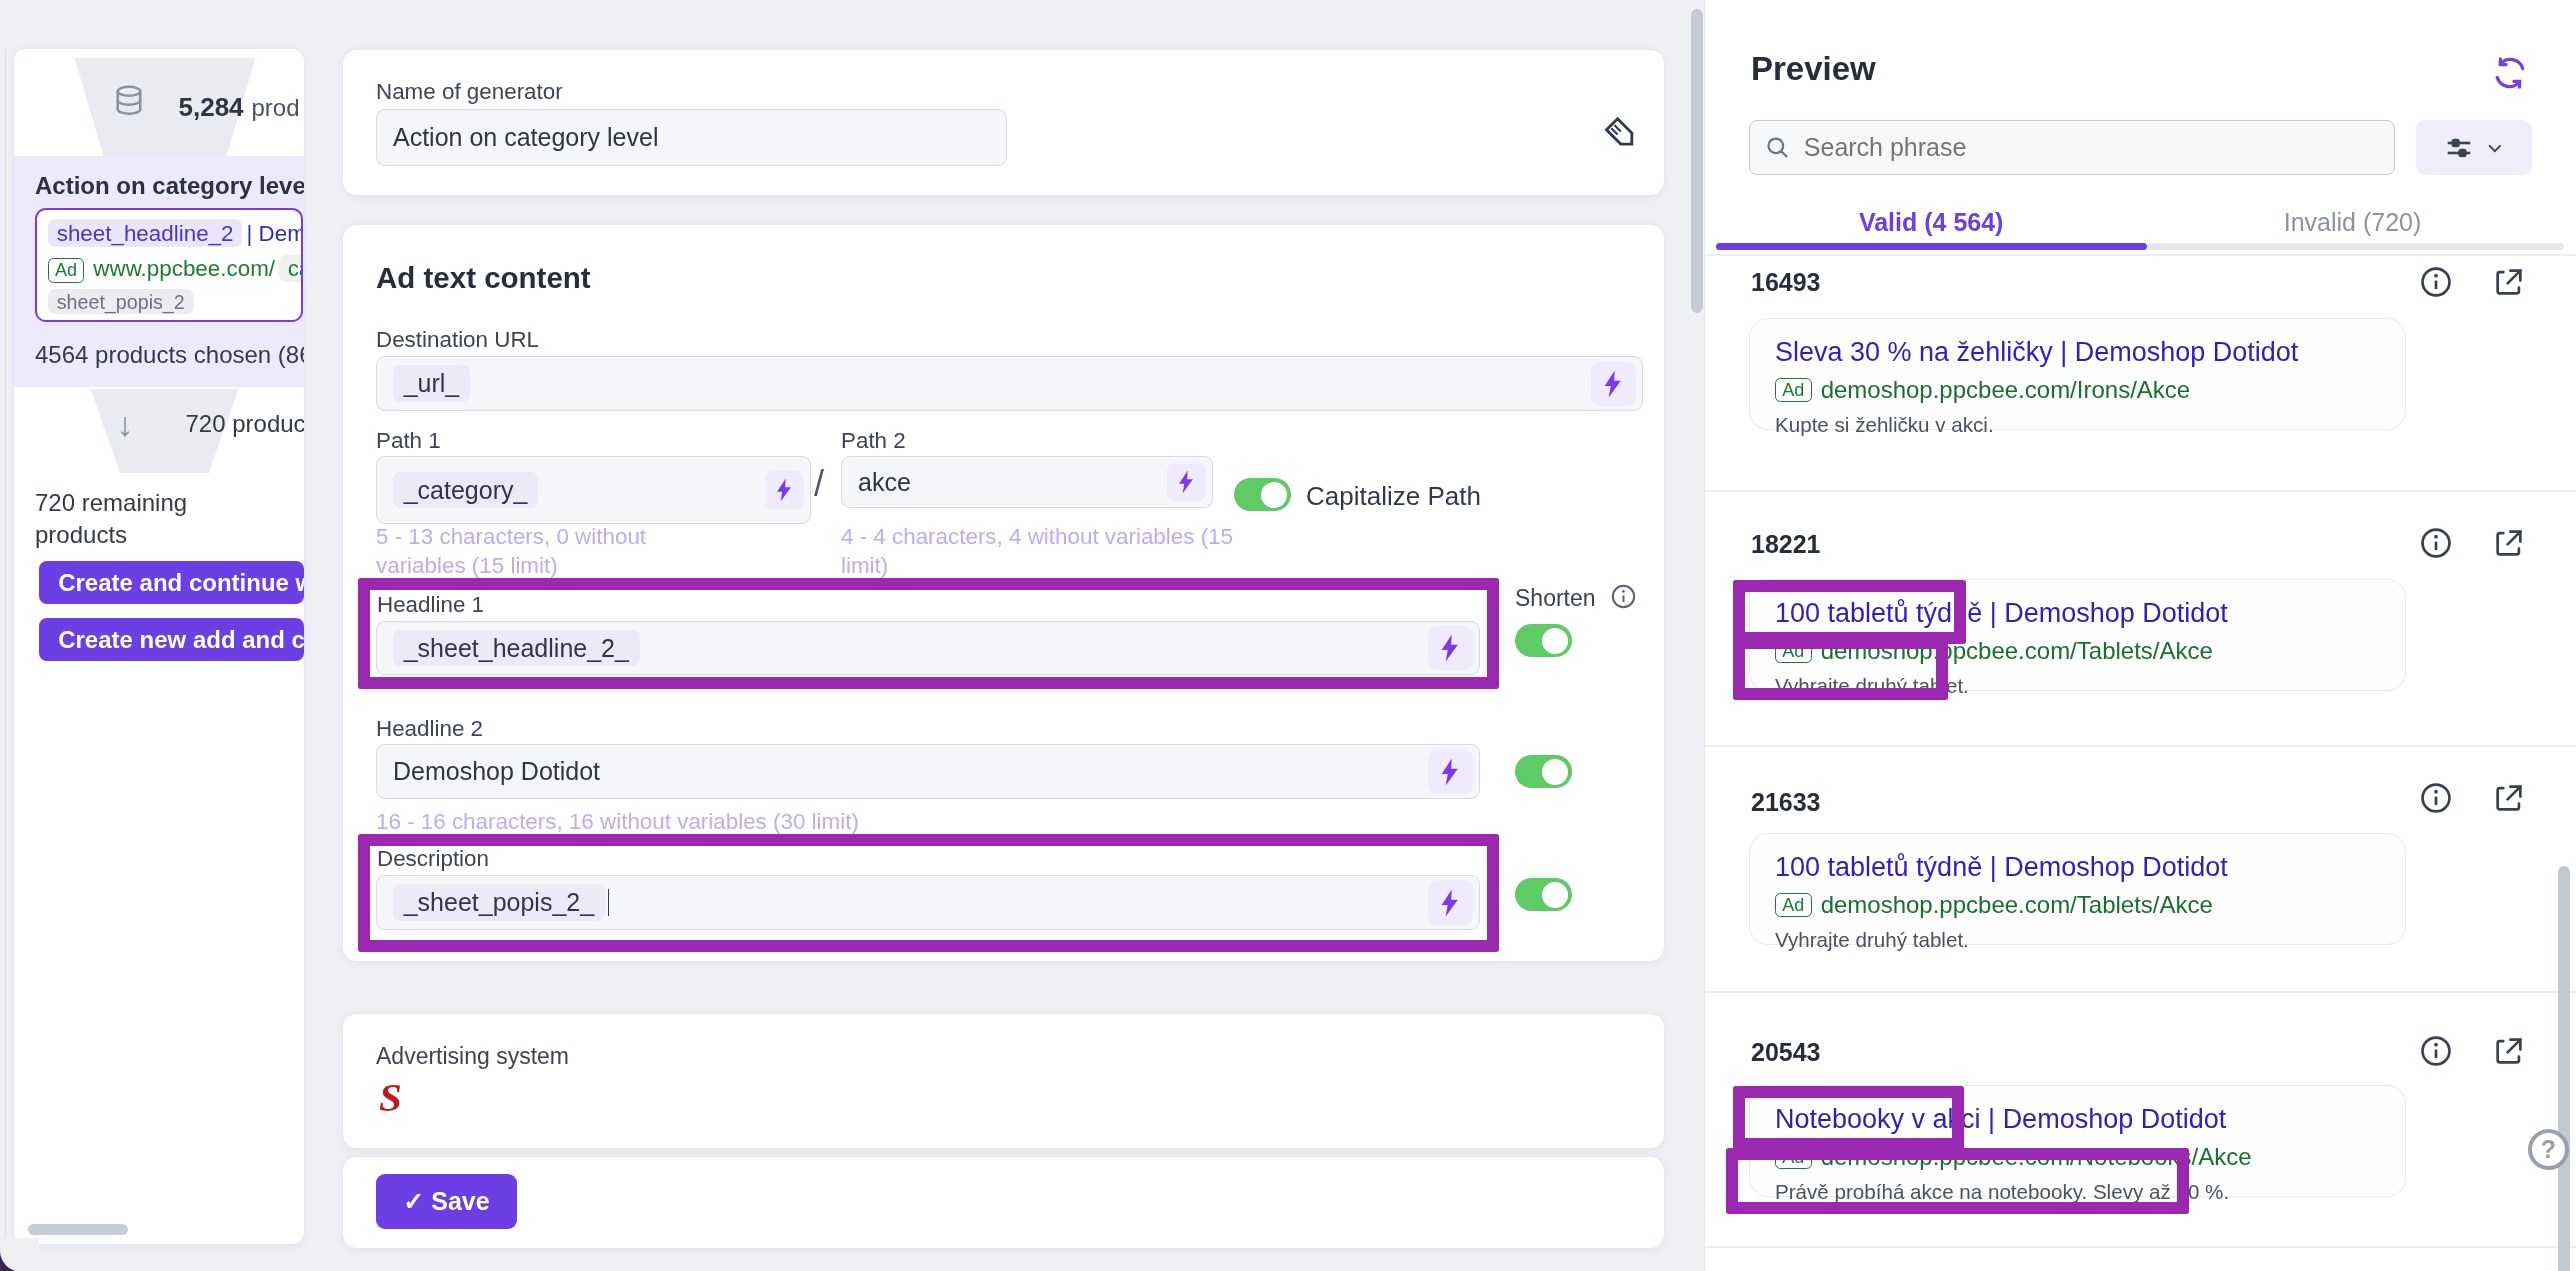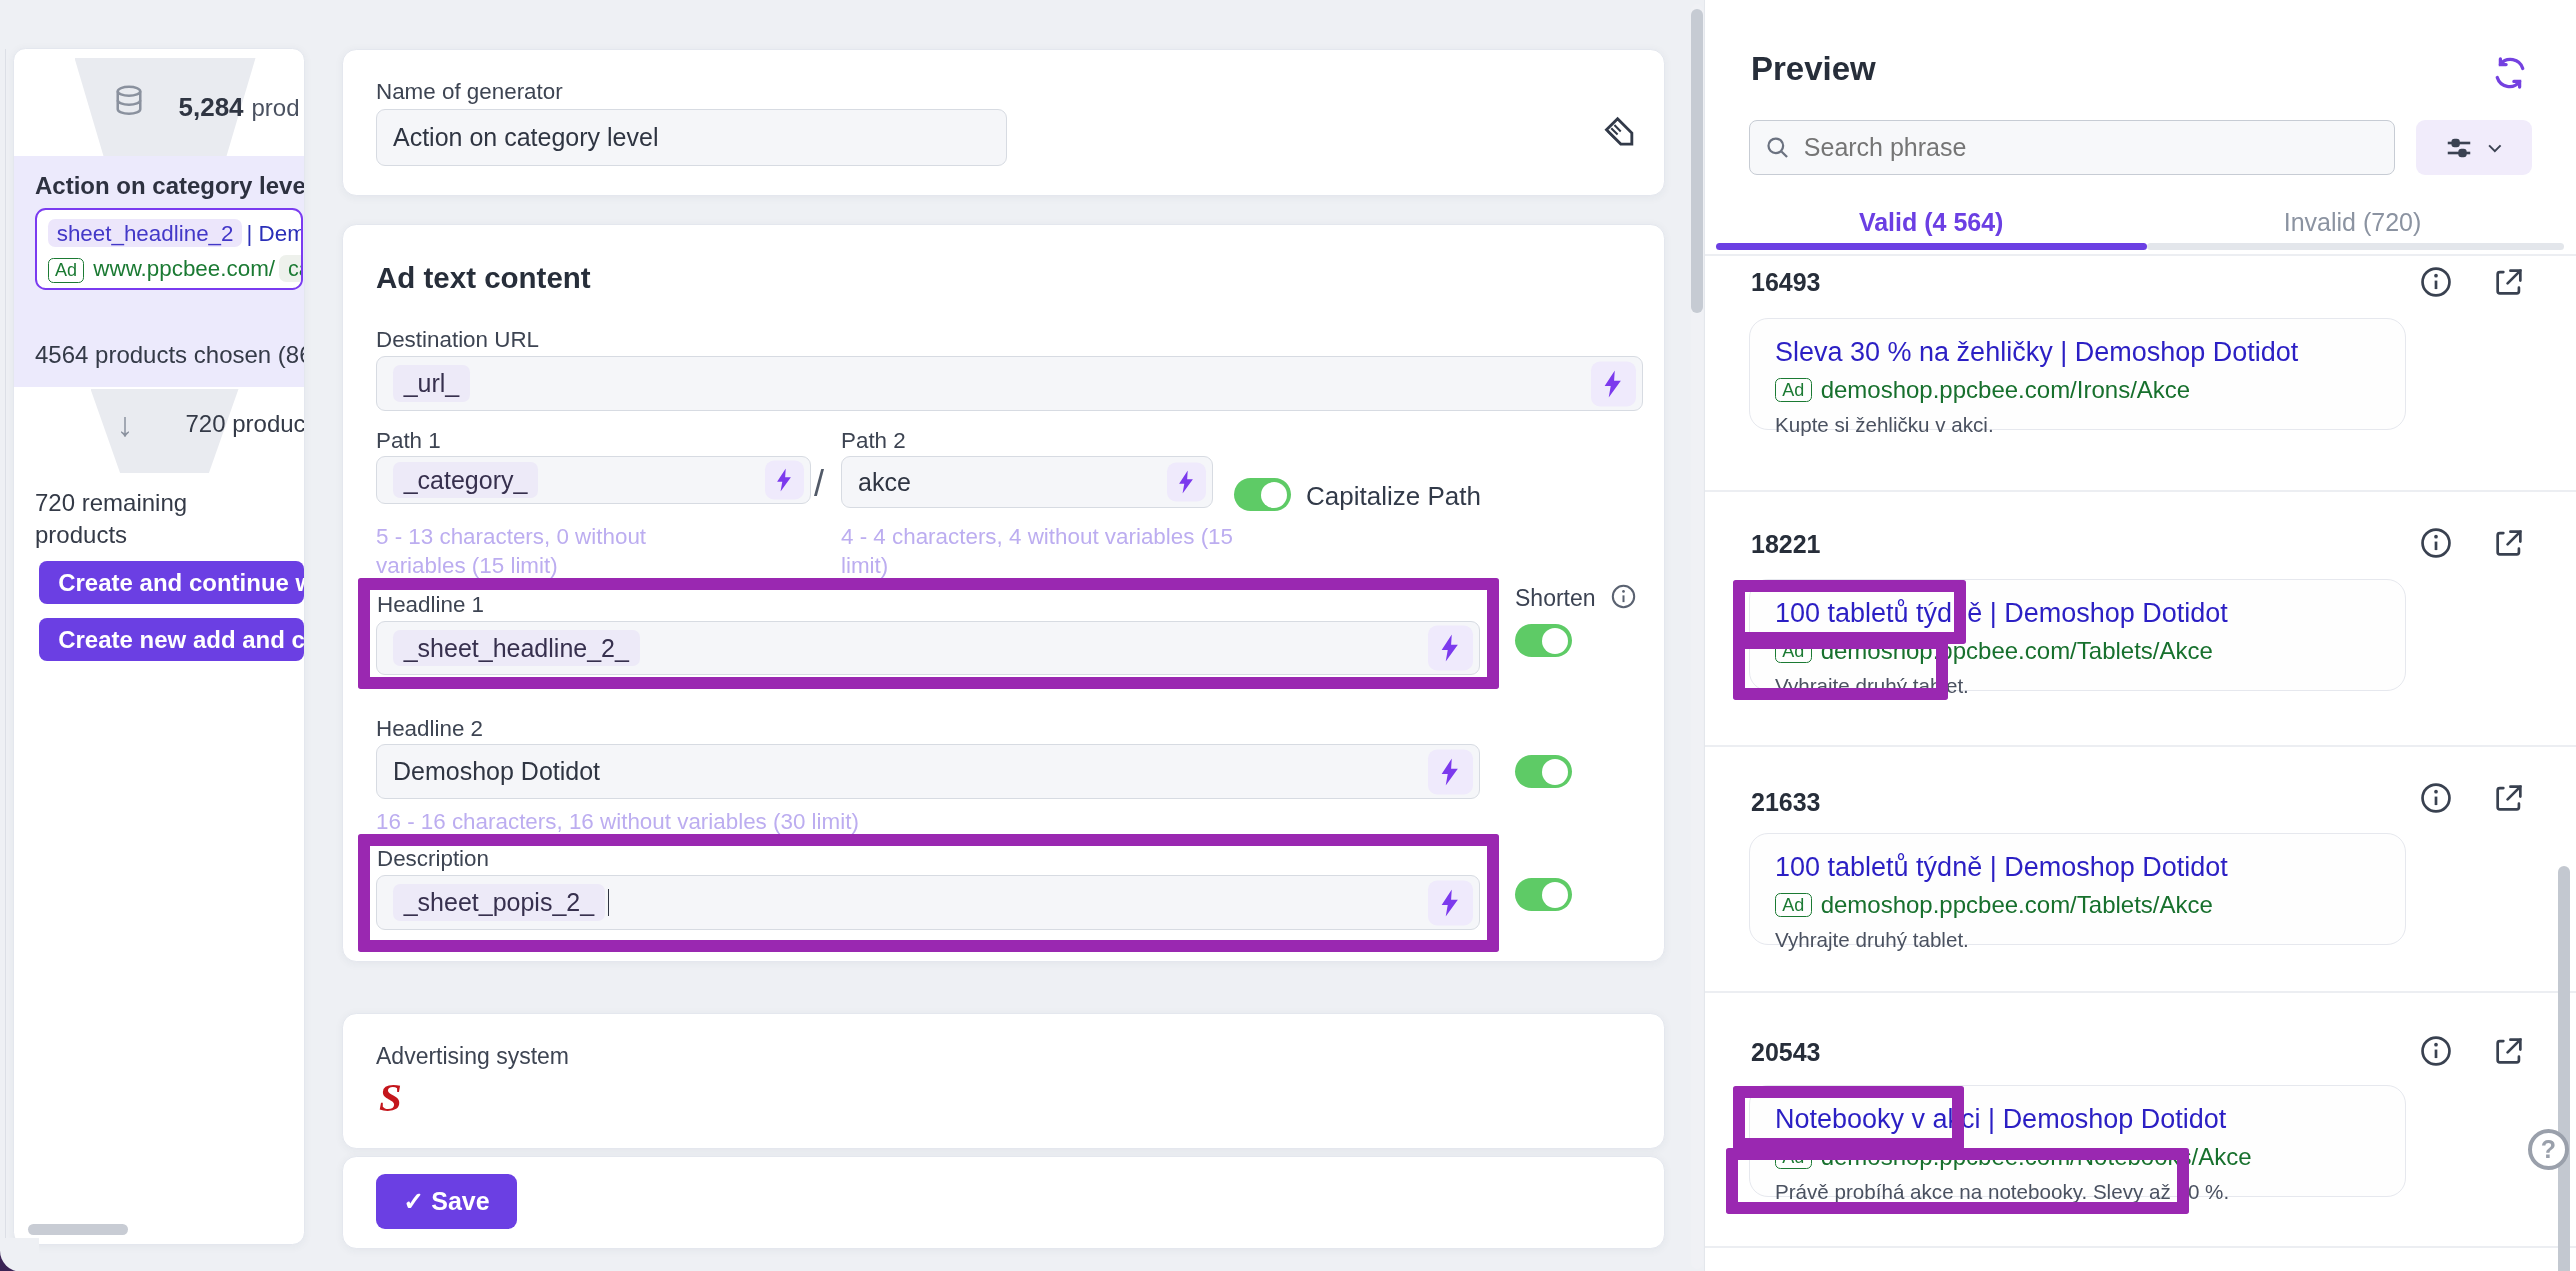--- a/index.html
+++ b/index.html
@@ -42,21 +42,21 @@
       <path d="M4.5 5.5v6c0 1.66 3.36 3 7.5 3s7.5-1.34 7.5-3v-6"></path>
       <path d="M4.5 11.5v6c0 1.66 3.36 3 7.5 3s7.5-1.34 7.5-3v-6"></path>
     </svg>
   </span>
   <span class="abs" style="left:165px;top:43px;font-size:26px;font-weight:bold;color:#2f3542;">5,284</span>
   <span class="abs" style="left:238px;top:45px;font-size:24px;color:#4a5160;white-space:nowrap;">prod</span>
 
   <div class="abs" style="left:0;top:107px;width:292px;height:231px;background:#eceafc;"></div>
   <div class="abs" style="left:21.5px;top:123px;font-size:24px;font-weight:bold;color:#2d3140;white-space:nowrap;">Action on category level</div>
 
-  <div class="abs" style="left:21.5px;top:159px;width:268px;height:82px;background:#fff;border:2.7px solid #7a3bf0;border-radius:10.7px;padding:10.7px 0 0 10.7px;overflow:hidden;">
+  <div class="abs" style="left:21.5px;top:159px;width:268px;height:114px;background:#fff;border:2.7px solid #7a3bf0;border-radius:10.7px;padding:10.7px 0 0 10.7px;overflow:hidden;">
     <div style="white-space:nowrap;">
       <span class="minipill" style="background:#ece6fb;color:#4338c8;font-size:22.4px;">sheet_headline_2</span>
       <span style="color:#2a2fb8;font-size:22.4px;">| Dem</span>
     </div>
     <div style="white-space:nowrap;margin-top:9px;">
       <span class="adbadge">Ad</span><span style="color:#1b7a33;font-size:22.4px;">www.ppcbee.com/</span>
       <span class="minipill" style="background:#eef1ec;color:#1b7a33;font-size:21.5px;">ca</span>
     </div>
     <div style="margin-top:8px;">
       <span class="minipill" style="background:#ececf0;color:#6b7280;font-size:19.7px;">sheet_popis_2</span>
@@ -99,21 +99,21 @@
 <div class="field" style="left:376px;top:356px;width:1267px;height:55px;">
   <span class="pill">_url_</span>
   <span class="boltbtn">
     <svg width="21.5" height="27" viewBox="0 0 14 20" fill="#7c3aed">
         <path d="M8.5 0 1 11.5h4.5L4 20l9-12.5H8z"></path>
       </svg>
   </span>
 </div>
 
 <div class="lbl" style="left:376px;top:428px;">Path 1</div>
-<div class="field" style="left:376px;top:456px;width:435px;height:48px;">
+<div class="field" style="left:376px;top:456px;width:435px;height:68px;">
   <span class="pill">_category_</span>
   <span class="boltbtn" style="width:39px;height:39px;">
     <svg width="18" height="23" viewBox="0 0 14 20" fill="#7c3aed">
         <path d="M8.5 0 1 11.5h4.5L4 20l9-12.5H8z"></path>
       </svg>
   </span>
 </div>
 <span class="abs" style="left:814px;top:463px;font-size:36px;color:#525a68;">/</span>
 <div class="lbl" style="left:841px;top:428px;">Path 2</div>
 <div class="field" style="left:841px;top:456px;width:372px;height:52px;">

